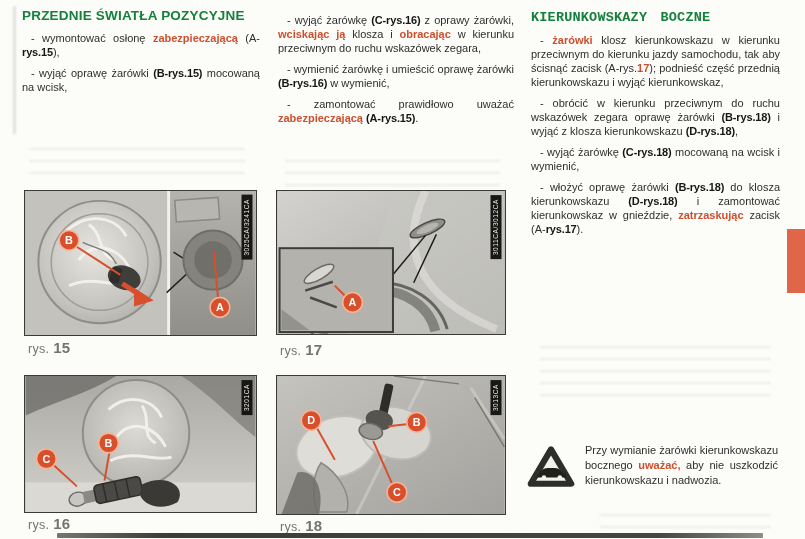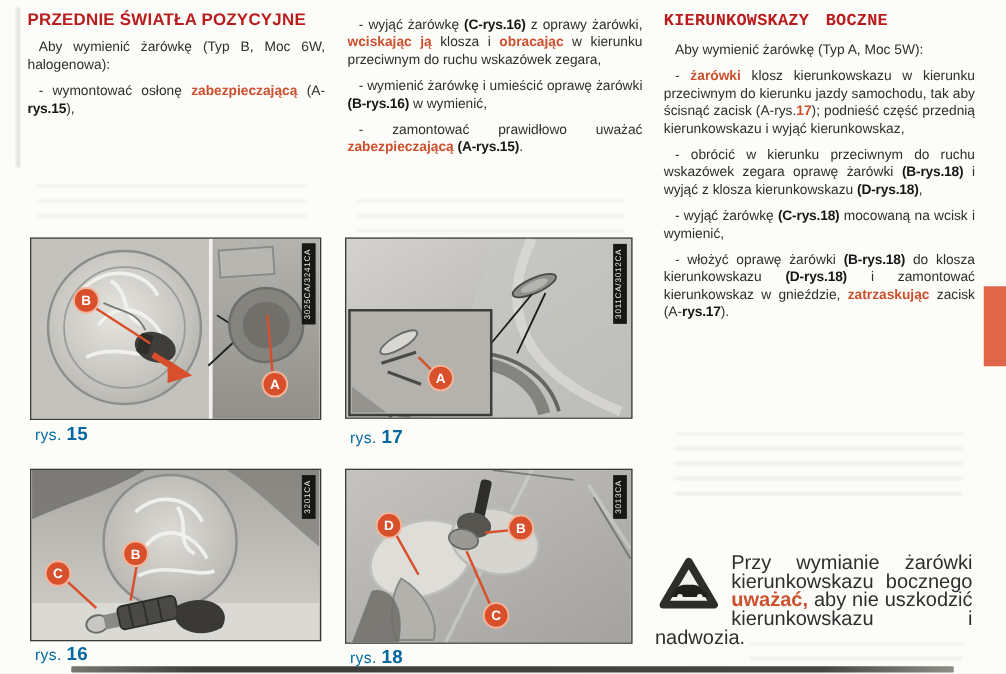--- a/index.html
+++ b/index.html
@@ -6,21 +6,21 @@
   #page{
     position:relative;width:805px;height:539px;background:#fcfcf9;
     overflow:hidden;font-family:"Liberation Sans",sans-serif;color:#2e2e2e;
   }
   
   .col{position:absolute;top:8px;}
   #col1{left:22px;width:238px;}
   #col2{left:278px;width:236px;top:14px;}
   #col3{left:531px;width:249px;top:10px;}
   .head{
-    font-size:13.5px;font-weight:700;color:#b91c1c;margin:0 0 9px 0;
+    font-size:13.5px;font-weight:700;color:#15803d;margin:0 0 9px 0;
     letter-spacing:.2px;
   }
   #col3 .head{word-spacing:5px;font-family:Liberation Mono, monospace;}
   .para{
     font-size:11px;line-height:1.27;text-align:justify;text-indent:9px;
     margin:0 0 7px 0;
   }
   .seg-n{color:#2e2e2e;}
   .seg-o{color:var(--accent);font-weight:700;}
   .seg-b{color:#161616;font-weight:700;letter-spacing:-.15px;}
@@ -30,30 +30,30 @@
     position:absolute;margin:0;border:1.5px solid #3a3a36;background:#bdbcb7;
     box-sizing:border-box;
   }
   .fig svg{display:block;width:100%;height:100%;}
   .figcode{
     position:absolute;top:4px;right:4px;background:#171715;color:#eceae6;
     font-size:6.5px;line-height:1;padding:4px 2px;letter-spacing:.6px;
     writing-mode:vertical-rl;transform:rotate(180deg);
   }
   .figlabel{
-    position:absolute;font-size:12.5px;color:#0369a1;letter-spacing:.3px;
+    position:absolute;font-size:12.5px;color:#737373;letter-spacing:.3px;
   }
   .fignum{font-size:15px;font-weight:700;}
   svg text.badge-letter{
     font-family:"Liberation Sans",sans-serif;font-weight:700;fill:#fff;
     font-size:11px;text-anchor:middle;
   }
   
   #warning{position:absolute;left:524px;top:443px;width:254px;}
-  #warning .wtext{font-size:16px;line-height:15px;text-align:justify;color:#2a2a2a;}
+  #warning .wtext{font-size:11px;line-height:15px;text-align:justify;color:#2a2a2a;}
   #warn-icon{float:left;width:54px;height:44px;margin:2px 7px 2px 0;}
   
   #side-tab{
     position:absolute;left:787px;top:229px;width:18px;height:64px;
     background:var(--tab);
   }
   #bottom-bar{
     position:absolute;left:57px;top:533px;width:706px;height:5px;
     background:linear-gradient(to right,#77766f,#3c3c38 15%,#454541 85%,#8e8d86);
     border-radius:1px;
@@ -70,33 +70,32 @@
 </style>
 </head>
 <body>
 
 <div id="page">
 
   <div id="gutter-shadow"></div>
 
   <div class="col" id="col1">
     <h2 class="head">PRZEDNIE ŚWIATŁA POZYCYJNE</h2>
-    <p class="para"><span class="seg-n">Aby wymienić żarówkę (Typ B, Moc 6W, halogenowa):</span></p>
     <p class="para"><span class="seg-n">- wymontować osłonę </span><span class="seg-o">zabezpieczającą</span><span class="seg-n"> (A-</span><span class="seg-b">rys.15</span><span class="seg-n">),</span></p>
+    <p class="para"><span class="seg-n">- wyjąć oprawę żarówki </span><span class="seg-b">(B-rys.15)</span><span class="seg-n"> mocowaną na wcisk,</span></p>
   </div>
 
   <div class="col" id="col2">
     <p class="para"><span class="seg-n">- wyjąć żarówkę </span><span class="seg-b">(C-rys.16)</span><span class="seg-n"> z oprawy żarówki, </span><span class="seg-o">wciskając ją</span><span class="seg-n"> klosza i </span><span class="seg-o">obracając</span><span class="seg-n"> w kierunku przeciwnym do ruchu wskazówek zegara,</span></p>
     <p class="para"><span class="seg-n">- wymienić żarówkę i umieścić oprawę żarówki </span><span class="seg-b">(B-rys.16)</span><span class="seg-n"> w wymienić,</span></p>
     <p class="para"><span class="seg-n">- zamontować prawidłowo uważać </span><span class="seg-o">zabezpieczającą</span><span class="seg-n"> </span><span class="seg-b">(A-rys.15)</span><span class="seg-n">.</span></p>
   </div>
 
   <div class="col" id="col3">
     <h2 class="head">KIERUNKOWSKAZY BOCZNE</h2>
-    <p class="para"><span class="seg-n">Aby wymienić żarówkę (Typ A, Moc 5W):</span></p>
     <p class="para"><span class="seg-n">- </span><span class="seg-o">żarówki</span><span class="seg-n"> klosz kierunkowskazu w kierunku przeciwnym do kierunku jazdy samochodu, tak aby ścisnąć zacisk (A-rys.</span><span class="seg-ob">17</span><span class="seg-n">); podnieść część przednią kierunkowskazu i wyjąć kierunkowskaz,</span></p>
     <p class="para"><span class="seg-n">- obrócić w kierunku przeciwnym do ruchu wskazówek zegara oprawę żarówki </span><span class="seg-b">(B-rys.18)</span><span class="seg-n"> i wyjąć z klosza kierunkowskazu </span><span class="seg-b">(D-rys.18)</span><span class="seg-n">,</span></p>
     <p class="para"><span class="seg-n">- wyjąć żarówkę </span><span class="seg-b">(C-rys.18)</span><span class="seg-n"> mocowaną na wcisk i wymienić,</span></p>
     <p class="para"><span class="seg-n">- włożyć oprawę żarówki </span><span class="seg-b">(B-rys.18)</span><span class="seg-n"> do klosza kierunkowskazu </span><span class="seg-b">(D-rys.18)</span><span class="seg-n"> i zamontować kierunkowskaz w gnieździe, </span><span class="seg-o">zatrzaskując</span><span class="seg-n"> zacisk (A-</span><span class="seg-b">rys.17</span><span class="seg-n">).</span></p>
   </div>
 
   <figure class="fig" style="left:24px;top:190px;width:233px;height:146px">
     <svg viewBox="0 0 233 146">
       <defs>
         <radialGradient id="g15a" cx="45%" cy="42%" r="70%">

